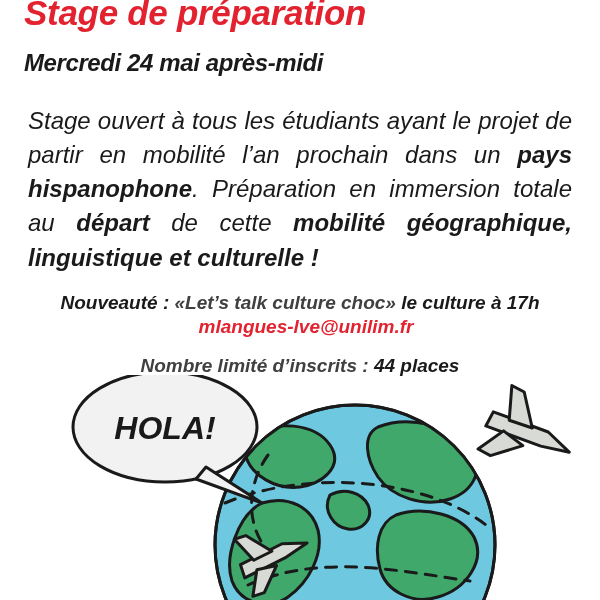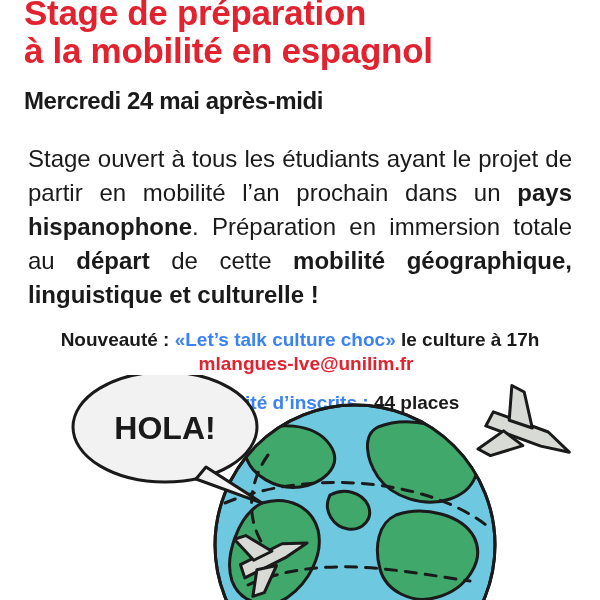--- a/index.html
+++ b/index.html
@@ -13,20 +13,21 @@
     font-family: "Liberation Sans", sans-serif;
     overflow: hidden;
     position: relative;
   }
 
   .poster {
     position: relative;
     width: 600px;
     height: 600px;
     overflow: hidden;
+    font-style: italic;
   }
 
   
   .title-block {
     padding: 0 24px;
     margin-top: -6px;
   }
   .title-line {
     color: #e2222f;
     font-weight: bold;
@@ -57,21 +58,21 @@
   .para b { font-weight: bold; }
 
   
   .notice {
     text-align: center;
     font-size: 19px;
     color: #1a1a1a;
     margin-top: 17px;
     font-weight: bold;
   }
-  .notice .red { color: #3b82f6; text-align: right; }
+  .notice .red { color: #404040; text-align: right; }
   .notice.email-line { margin-top: 2px; padding-left: 12px; }
   .notice .email {
     color: #e2222f;
     font-weight: bold;
   }
   .notice.limit { margin-top: 17px; }
 
   
   .art {
     position: absolute;
@@ -81,21 +82,20 @@
     height: 225px;
   }
 </style>
 </head>
 <body>
 
 <div class="poster">
 
   <div class="title-block">
     <div class="title-line">Stage de préparation</div>
-    <div class="title-line">à la mobilité en espagnol</div>
     <div class="subtitle">Mercredi 24 mai après-midi</div>
   </div>
 
   <div class="para">
     <span>Stage ouvert à tous les étudiants ayant le projet de partir en mobilité l’an prochain dans un </span><b>pays hispanophone</b><span>. Préparation en immersion totale au </span><b>départ</b><span> de cette </span><b>mobilité géographique, linguistique et culturelle !</b>
   </div>
 
   <div class="notice">
     <span>Nouveauté : </span><span class="red">«Let’s talk culture choc»</span><span> le culture à 17h</span>
   </div>

